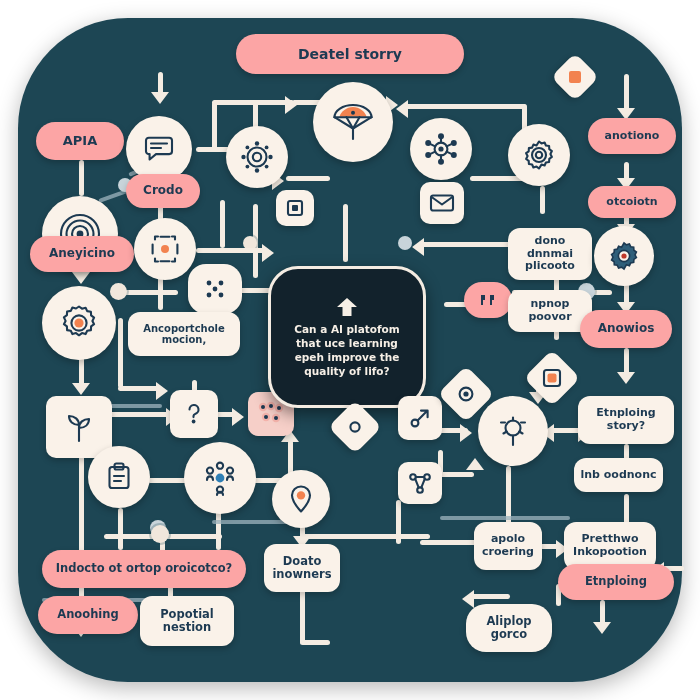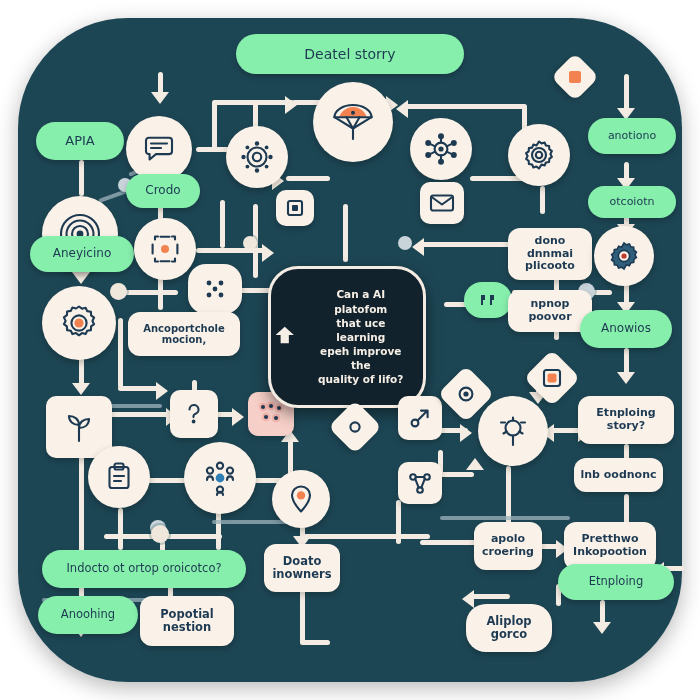--- a/index.html
+++ b/index.html
@@ -9,23 +9,23 @@
   
   #canvas{
     position:absolute;left:18px;top:18px;width:664px;height:664px;
     background:#1d4654;border-radius:110px;
     box-shadow:0 6px 22px rgba(0,0,0,.28);
   }
 
   
   .node{position:absolute;box-sizing:border-box;}
   .pill{
-    background:#86efac;border-radius:22px;
+    background:#fca5a5;border-radius:22px;
     display:flex;align-items:center;justify-content:center;text-align:center;
-    color:#1d3a52;font-weight:400;line-height:1.15;
+    color:#1d3a52;font-weight:700;line-height:1.15;
     box-shadow:0 3px 6px rgba(0,0,0,.22);padding:3px 6px;
   }
   .rect{
     background:#faf2e9;border-radius:12px;
     display:flex;align-items:center;justify-content:center;text-align:center;
     color:#1d3a52;font-weight:700;line-height:1.15;
     box-shadow:0 3px 6px rgba(0,0,0,.22);padding:3px 6px;
   }
   .circ{
     background:#faf2e9;border-radius:50%;
@@ -40,21 +40,21 @@
   .dia{
     background:#faf2e9;border-radius:8px;transform:rotate(45deg);
     display:flex;align-items:center;justify-content:center;
     box-shadow:0 3px 6px rgba(0,0,0,.22);
   }
   .dia > *{transform:rotate(-45deg);}
 
   
   #hub{
     position:absolute;background:#12222c;border:3px solid #f4ece2;border-radius:30px;
-    display:flex;flex-direction:row;align-items:center;justify-content:center;
+    display:flex;flex-direction:column;align-items:center;justify-content:center;
     color:#f6efe6;text-align:center;font-weight:700;line-height:1.35;
     box-shadow:0 6px 16px rgba(0,0,0,.45);
   }
   #hub .hubtext{padding:0 14px;}
 
   
   .ln{position:absolute;background:#f4ece2;border-radius:3px;}
   .ln.dim{background:#9db4be;opacity:.75;}
 
   

